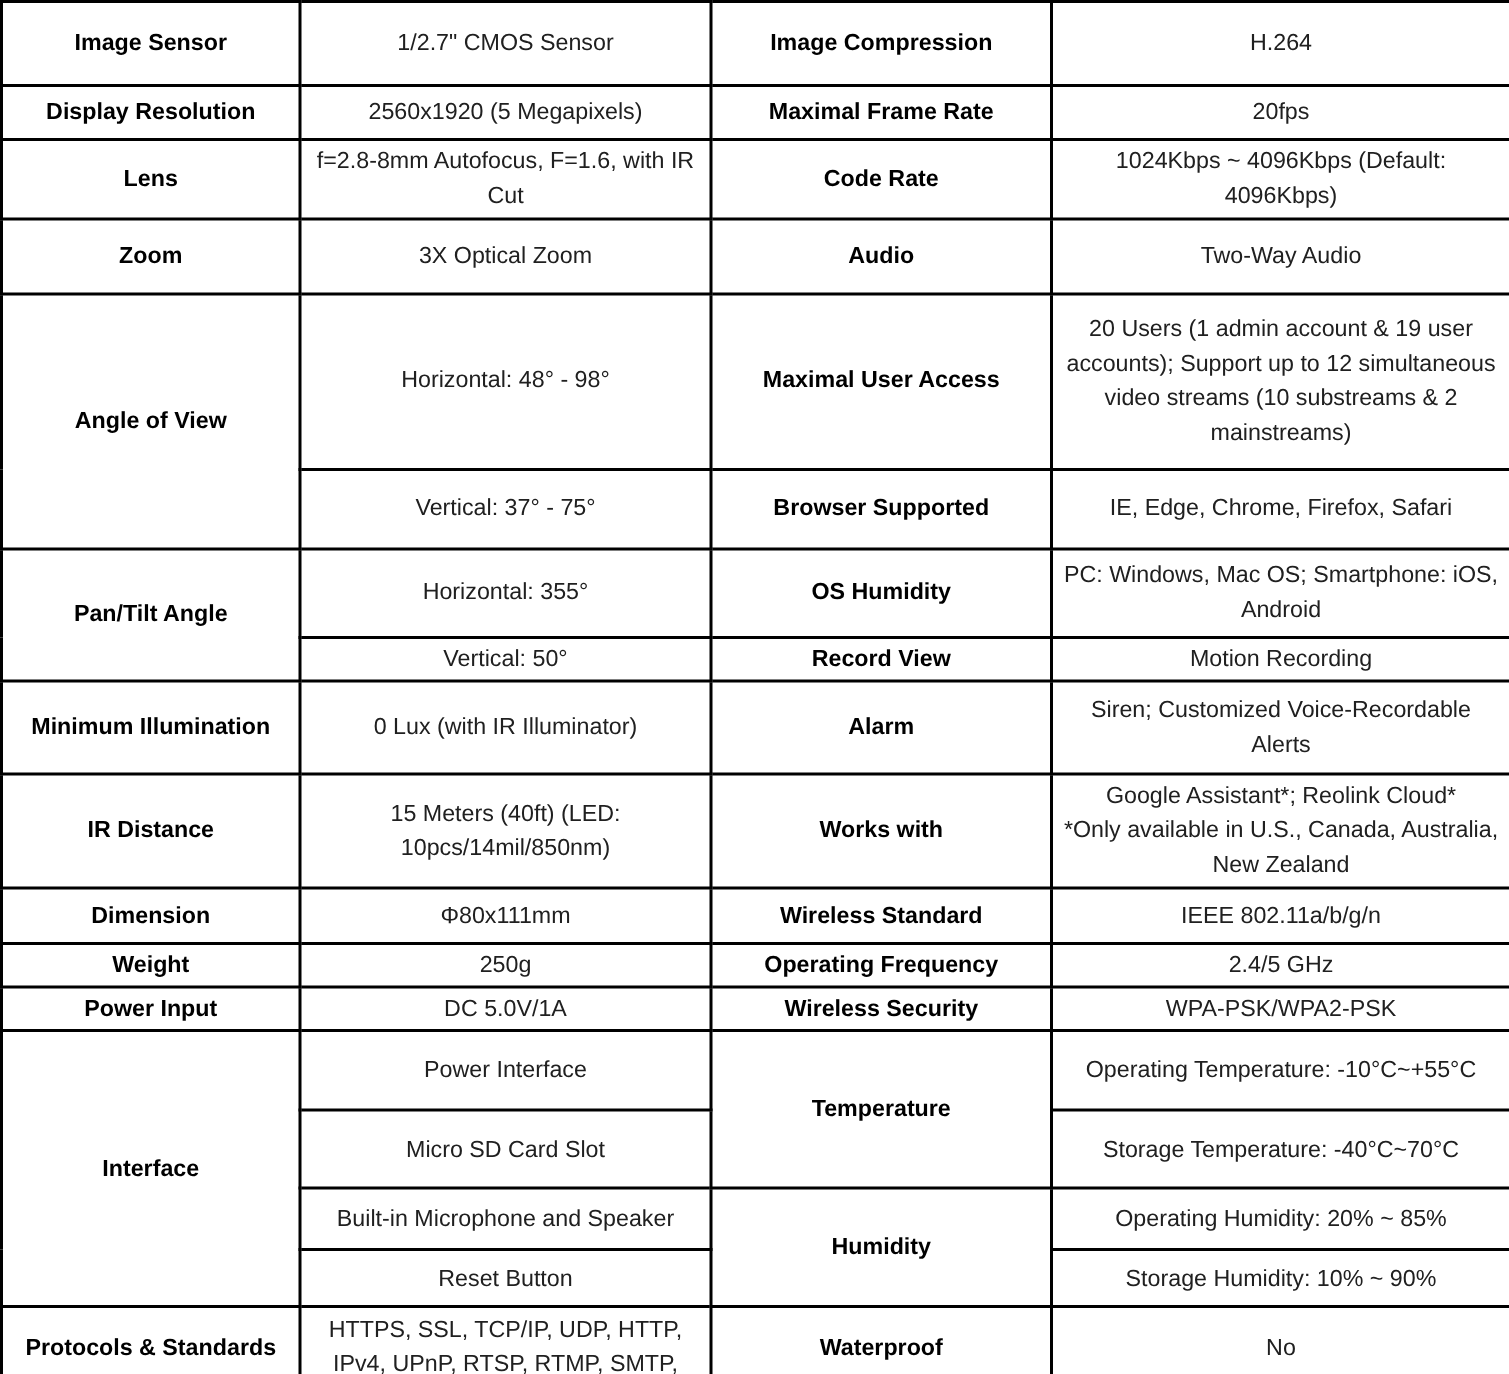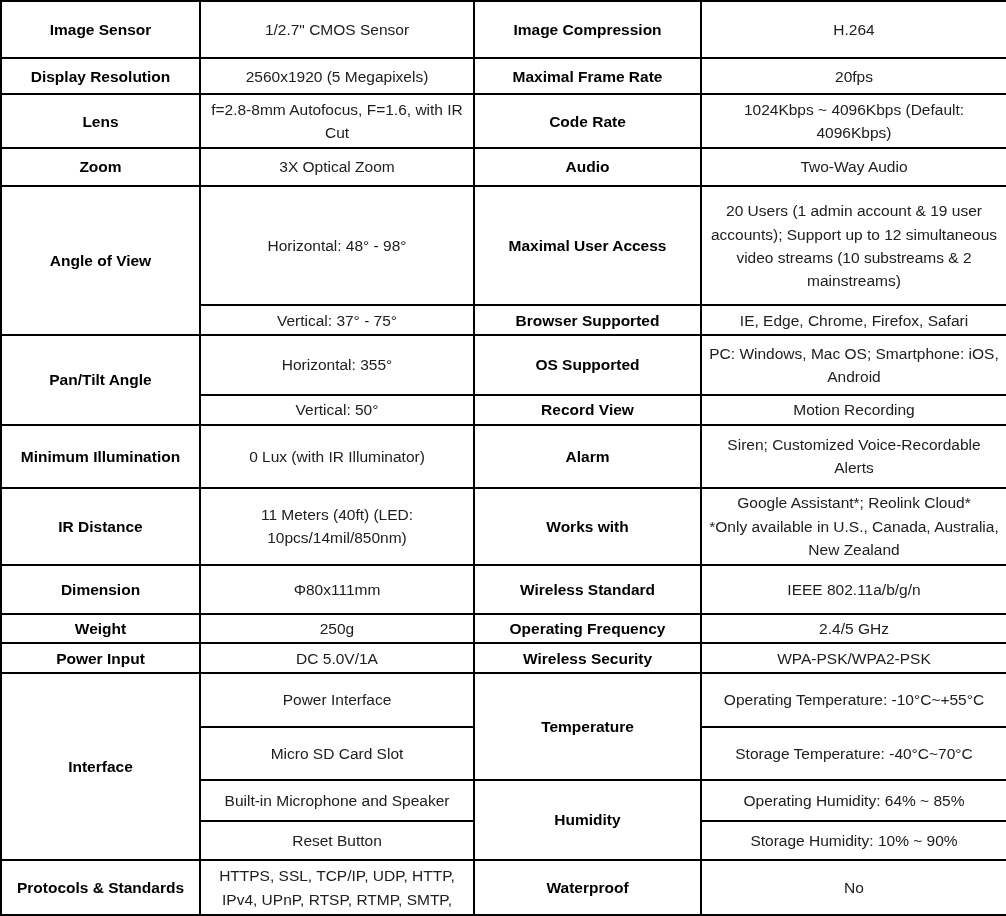--- a/index.html
+++ b/index.html
@@ -56,69 +56,69 @@
     <td class="val">20fps</td>
   </tr>
 
   <tr style="height:50px">
     <td class="lbl">Lens</td>
     <td class="val">f=2.8-8mm Autofocus, F=1.6, with IR Cut</td>
     <td class="lbl">Code Rate</td>
     <td class="val">1024Kbps ~ 4096Kbps (Default: 4096Kbps)</td>
   </tr>
 
-  <tr style="height:38px">
+  <tr style="height:50px">
     <td class="lbl">Zoom</td>
     <td class="val">3X Optical Zoom</td>
     <td class="lbl">Audio</td>
     <td class="val">Two-Way Audio</td>
   </tr>
 
   <tr style="height:117px">
     <td class="lbl" rowspan="2">Angle of View</td>
     <td class="val">Horizontal: 48° - 98°</td>
     <td class="lbl">Maximal User Access</td>
     <td class="val">20 Users (1 admin account &amp; 19 user accounts); Support up to 12 simultaneous video streams (10 substreams &amp; 2 mainstreams)</td>
   </tr>
 
-  <tr style="height:29px">
+  <tr style="height:53px">
     <td class="val">Vertical: 37° - 75°</td>
     <td class="lbl">Browser Supported</td>
     <td class="val">IE, Edge, Chrome, Firefox, Safari</td>
   </tr>
 
   <tr style="height:59px">
     <td class="lbl" rowspan="2">Pan/Tilt Angle</td>
     <td class="val">Horizontal: 355°</td>
-    <td class="lbl">OS Supported</td>
+    <td class="lbl">OS Humidity</td>
     <td class="val">PC: Windows, Mac OS; Smartphone: iOS, Android</td>
   </tr>
 
   <tr style="height:23px">
     <td class="val">Vertical: 50°</td>
     <td class="lbl">Record View</td>
     <td class="val">Motion Recording</td>
   </tr>
 
   <tr style="height:62px">
     <td class="lbl">Minimum Illumination</td>
     <td class="val">0 Lux (with IR Illuminator)</td>
     <td class="lbl">Alarm</td>
     <td class="val">Siren; Customized Voice-Recordable Alerts</td>
   </tr>
 
   <tr style="height:76px">
     <td class="lbl">IR Distance</td>
-    <td class="val">11 Meters (40ft) (LED: 10pcs/14mil/850nm)</td>
+    <td class="val">15 Meters (40ft) (LED: 10pcs/14mil/850nm)</td>
     <td class="lbl">Works with</td>
     <td class="val">Google Assistant*; Reolink Cloud*
 *Only available in U.S., Canada, Australia, New Zealand</td>
   </tr>
 
-  <tr style="height:48px">
+  <tr style="height:37px">
     <td class="lbl">Dimension</td>
     <td class="val">Φ80x111mm</td>
     <td class="lbl">Wireless Standard</td>
     <td class="val">IEEE 802.11a/b/g/n</td>
   </tr>
 
   <tr style="height:24px">
     <td class="lbl">Weight</td>
     <td class="val">250g</td>
     <td class="lbl">Operating Frequency</td>
@@ -140,21 +140,21 @@
   </tr>
 
   <tr style="height:52px">
     <td class="val">Micro SD Card Slot</td>
     <td class="val">Storage Temperature: -40°C~70°C</td>
   </tr>
 
   <tr style="height:41px">
     <td class="val">Built-in Microphone and Speaker</td>
     <td class="lbl" rowspan="2">Humidity</td>
-    <td class="val">Operating Humidity: 64% ~ 85%</td>
+    <td class="val">Operating Humidity: 20% ~ 85%</td>
   </tr>
 
   <tr style="height:38px">
     <td class="val">Reset Button</td>
     <td class="val">Storage Humidity: 10% ~ 90%</td>
   </tr>
 
   <tr style="height:54px">
     <td class="lbl">Protocols &amp; Standards</td>
     <td class="val">HTTPS, SSL, TCP/IP, UDP, HTTP, IPv4, UPnP, RTSP, RTMP, SMTP,</td>

